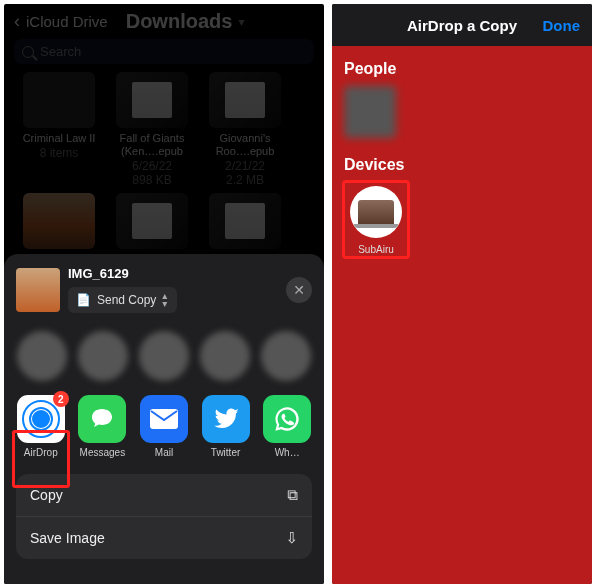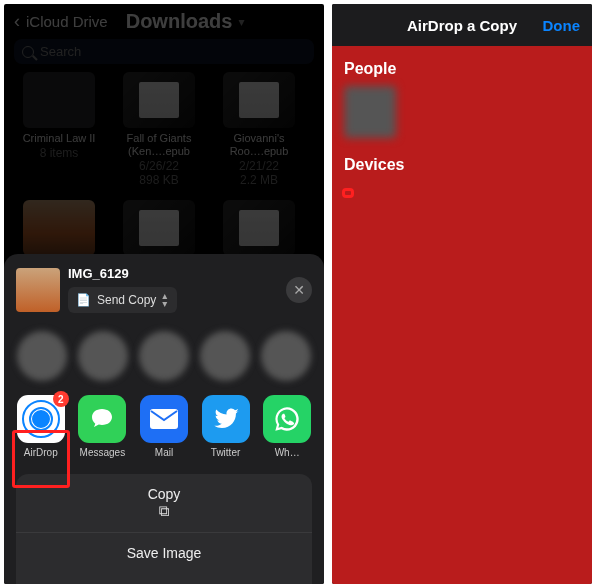--- a/index.html
+++ b/index.html
@@ -20,21 +20,21 @@
   }
   .left  { width: 320px; height: 580px; }
   .right { width: 260px; height: 580px; }
   .dim   { opacity: 0.35; filter: brightness(0.7); }
   
   .topbar { display:flex; align-items:center; gap:6px; padding:6px 10px 2px; color:#fff; font-size:15px;}
   .topbar .chevron { color:#fff; font-size:18px; }
   .topbar .title   { font-weight:600; font-size:20px; }
   .topbar .dd      { color:#888; font-size:12px; }
   .searchbar { margin:4px 10px 4px; background:#0f172a; border-radius:8px; padding:5px 8px; color:#888; font-size:13px; display:flex; align-items:center; gap:6px;}
-  .grid { display:flex; flex-wrap:wrap; gap:14px; padding:4px 12px; }
+  .grid { display:flex; flex-wrap:wrap; gap:7px; padding:4px 12px; }
   .file { width:86px; text-align:center; color:#ccc; }
   .file .thumb { width:72px; height:56px; margin:0 auto 4px; background:#222 linear-gradient(135deg,#333,#111); border-radius:6px; position:relative; overflow:hidden;}
   .file .thumb.doc::after { content:""; position:absolute; inset:10px 16px; background:linear-gradient(#eee,#ddd); border-radius:2px;}
   .file .thumb.folder { background:#2a2a2d; }
   .file .thumb.photo  { background:linear-gradient(180deg,#caa27a 0%,#c06028 60%,#704020 100%);}
   .file .name { font-size:11px; line-height:13px; max-height:26px; overflow:hidden; color:#eee;}
   .file .meta { font-size:12px; color:#777; line-height:12px; margin-top:2px;}
   
   .sheet {
     position:absolute; left:0; right:0; bottom:0; height:330px;
@@ -67,21 +67,21 @@
   .airdrop-rings .r {
     content:""; position:absolute; border:2px solid #0a84ff; border-radius:50%;
     top:50%; left:50%; transform:translate(-50%,-50%);
   }
   .airdrop-rings::before { width:14px; height:14px; background:#0a84ff;}
   .airdrop-rings .r      { width:24px; height:24px;}
   .airdrop-rings::after  { width:34px; height:34px;}
   .hl-red-1, .hl-red-2 { position:absolute; border:3px solid #ff2020; border-radius:3px; pointer-events:none; }
   .hl-red-1 { left:8px;  bottom:96px; width:58px; height:58px; }
   .actions { background:#2c2c2e; margin:6px 12px 0; border-radius:12px; }
-  .action  { display:flex; align-items:center; justify-content:space-between; padding:12px 14px; color:#eee; font-size:14px; border-bottom:1px solid #3a3a3c;flex-direction:column;}
+  .action  { display:flex; align-items:center; justify-content:space-between; padding:12px 14px; color:#eee; font-size:14px; border-bottom:1px solid #3a3a3c;}
   .action:last-child { border-bottom:none;gap:36px; }
   
   .r-top { display:flex; align-items:center; justify-content:center; height:42px; position:relative; color:#fff; font-size:15px; font-weight:600; background:#1c1c1e;}
   .r-done { position:absolute; right:12px; color:#0a84ff; font-weight:600;}
   .r-body { background:#b91c1c; height:calc(100% - 42px); padding:8px 12px;}
   .r-section { color:#fff; font-size:16px; font-weight:700; margin:6px 0 8px;}
   .r-person { width:52px; height:52px; background:#555; filter:blur(4px); border-radius:4px; margin-bottom:18px;}
   .r-device { width:56px; text-align:center; position:relative; }
   .r-device .circle { width:52px; height:52px; border-radius:26px; background:#fff; margin:0 auto 6px; display:flex; align-items:center; justify-content:center;}
   .r-device .mac { width:36px; height:24px; border-radius:3px 3px 0 0; background:linear-gradient(#8a6a5a,#5a3a2a); position:relative;}
@@ -245,16 +245,22 @@
   <div class="r-top">
     <span>AirDrop a Copy</span>
     <span class="r-done">Done</span>
   </div>
   <div class="r-body">
     <div class="r-section">People</div>
     <div class="r-person"></div>
 
     <div class="r-section">Devices</div>
     <div class="devwrap">
+      <div class="r-device">
+        <div class="circle">
+          <div class="mac"></div>
+        </div>
+        <div class="dlabel">SubAiru</div>
+      </div>
       <div class="hl-red-dev"></div>
     </div>
   </div>
 </div>
 
 </body></html>

